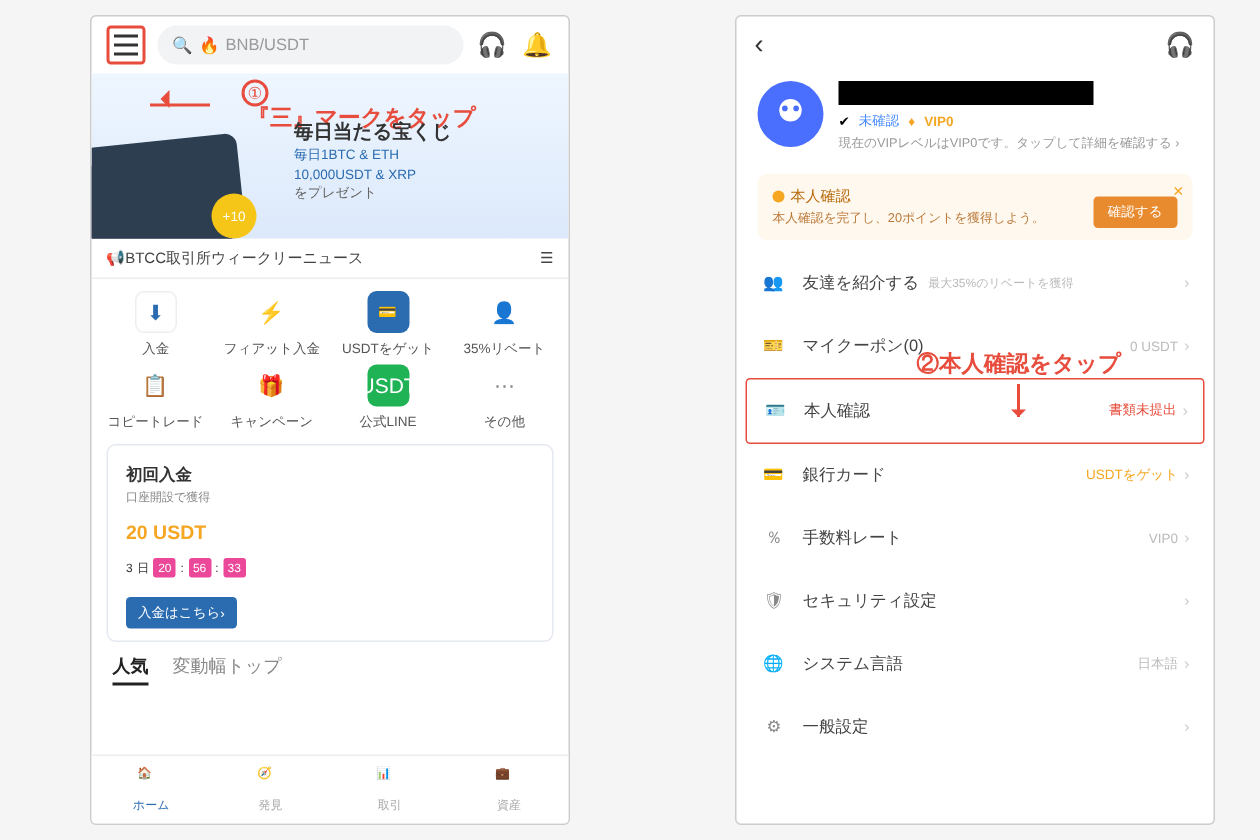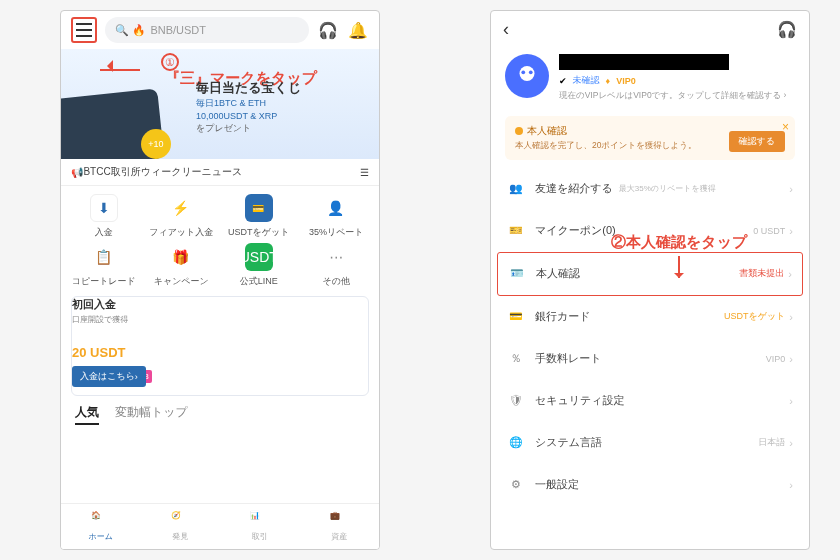--- a/index.html
+++ b/index.html
@@ -35,24 +35,24 @@
   .quick-icon { width: 28px; height: 28px; border-radius: 6px; display: flex; align-items: center; justify-content: center; font-size: 14px; }
   .qi-deposit { background: linear-gradient(#fff,#fff); border:1px solid #eee; color:#2b6cb0;}
   .qi-fiat { color:#5b6eff;}
   .qi-usdt { background:#2b6cb0; color:#fff; font-size:10px;}
   .qi-rebate { color:#777;}
   .qi-copy { color:#2b6cb0;}
   .qi-gift { color:#2b6cb0;}
   .qi-line { background:#1fb355; color:#fff; border-radius:6px;}
   .qi-other { color:#888;}
   .cards-row { display: flex; gap: 8px; padding: 0 10px; }
-  .promo-card { flex: 1; border: 1px solid #e4e8f0; border-radius: 6px; padding: 0; background: #fff; height: 100px; position: relative; }
+  .promo-card { flex: 1; border: 1px solid #e4e8f0; border-radius: 6px; padding: 12px; background: #fff; height: 132px; position: relative; }
   .promo-title { font-size: 11px; font-weight: bold; color: #333; }
   .promo-sub { font-size: 8px; color: #888; margin-top: 2px; }
-  .promo-amt { color: #f5a623; font-size: 13px; font-weight: bold; margin-top: 20px; }
+  .promo-amt { color: #f5a623; font-size: 13px; font-weight: bold; margin-top: 10px; }
   .countdown { display: flex; gap: 3px; margin-top: 10px; font-size: 8px; color: #333; align-items:center; }
   .cd-box { background: #ec4899; color: #fff; padding: 2px 3px; border-radius: 2px; font-size:8px; }
   .promo-btn { background: #2b6cb0; color: #fff; font-size: 9px; padding: 4px 8px; border-radius: 3px; display: inline-flex; align-items:center; position: absolute; bottom: 8px; }
   .participants { font-size: 8px; color: #888; margin-top: 4px; }
   .prog { height: 3px; background: #e4e8f0; border-radius: 2px; margin-top: 2px; overflow:hidden;}
   .prog-fill { height: 100%; width: 30%; background: #2b6cb0; }
   .tabs { display: flex; gap: 16px; padding: 8px 14px 4px; font-size: 12px; }
   .tab { color: #888; }
   .tab.active { color: #222; font-weight: bold; border-bottom: 2px solid #222; padding-bottom: 2px; }
   .bottom-nav { position: absolute; bottom: 0; left: 0; right: 0; height: 46px; border-top: 1px solid #eee; background: #fff; display: flex; }

